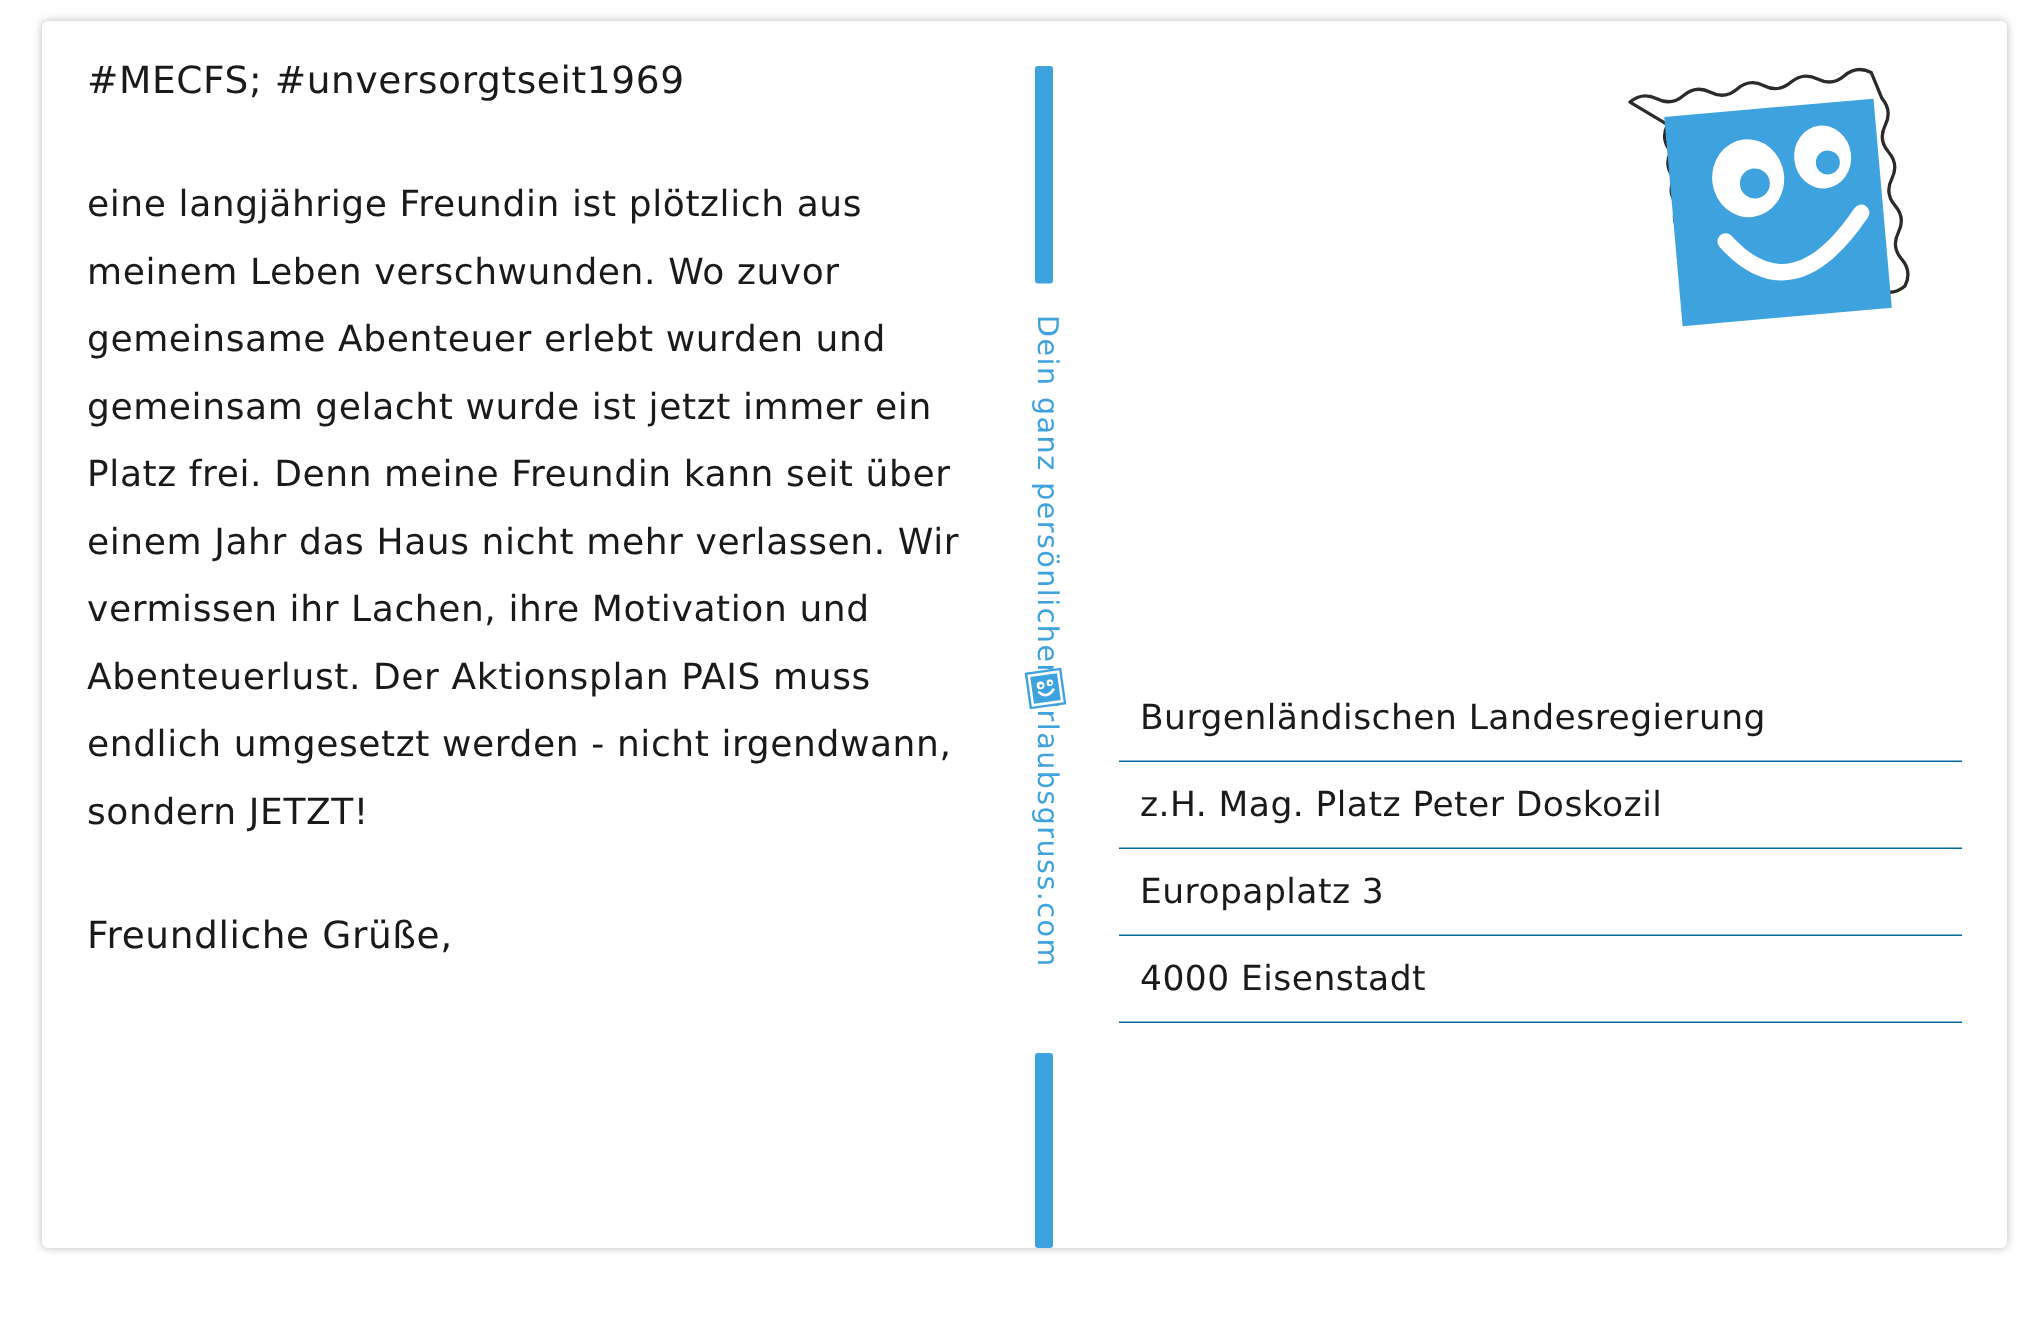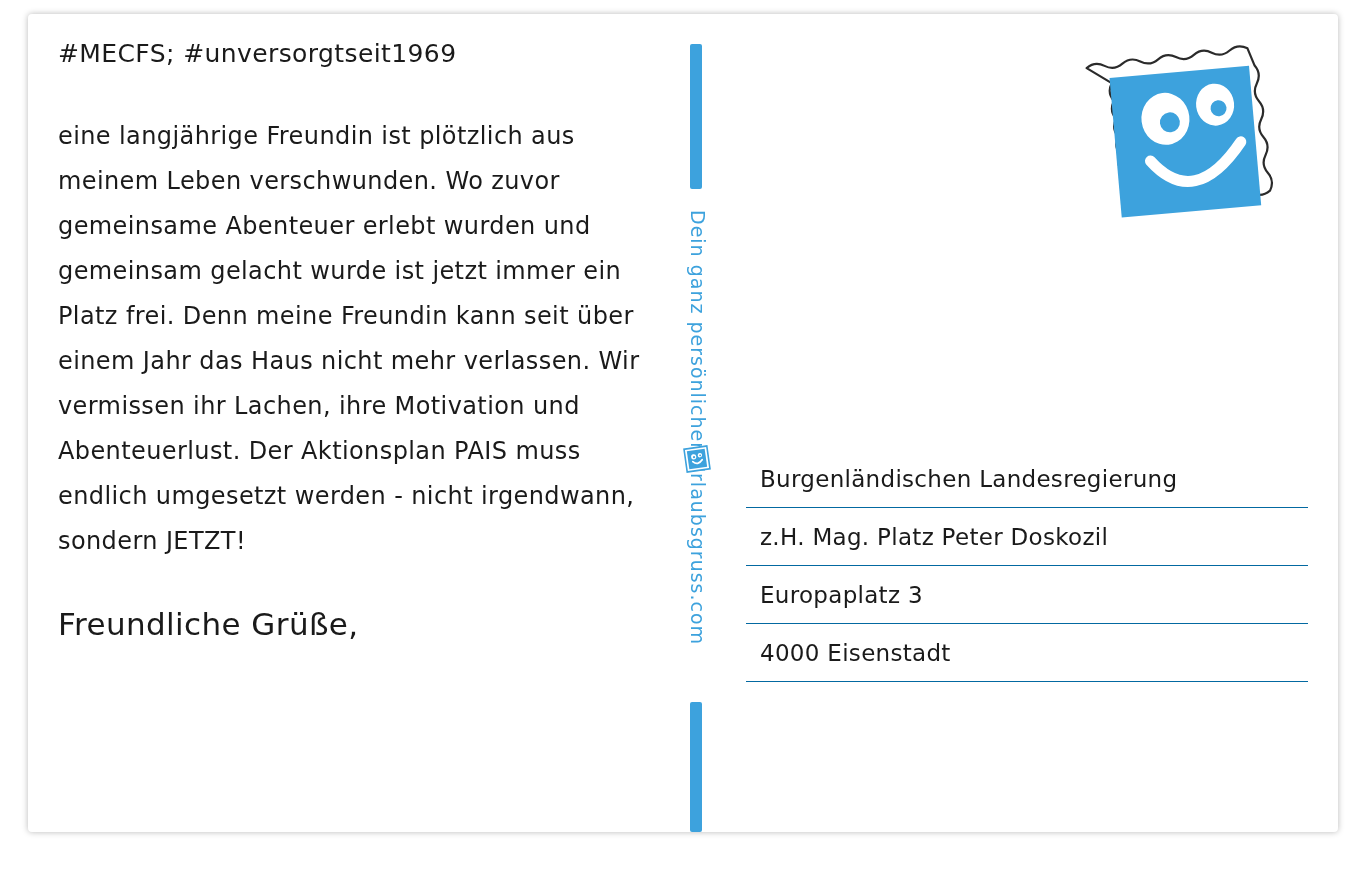--- a/index.html
+++ b/index.html
@@ -65,21 +65,21 @@
   }
 
   #body-text {
     font-size: 24px;
     line-height: 45px;
     width: 615px;
     white-space: pre-wrap;
   }
 
   #closing {
-    font-size: 31px;
+    font-size: 25px;
     line-height: 32px;
     margin-top: 44px;
   }
 
   
   #divider {
     position: absolute;
     left: 640px;
     top: 0;
     width: 60px;

